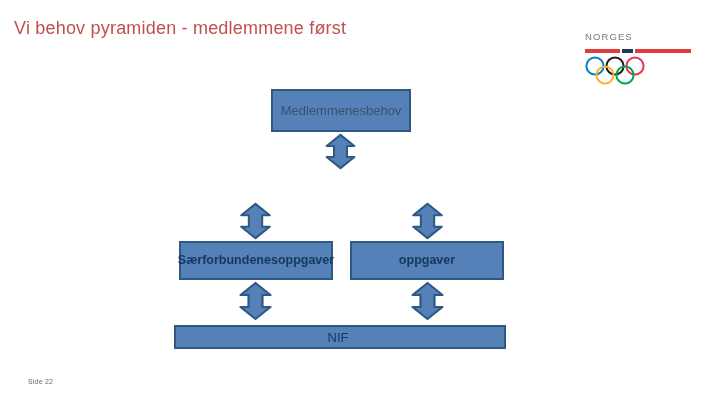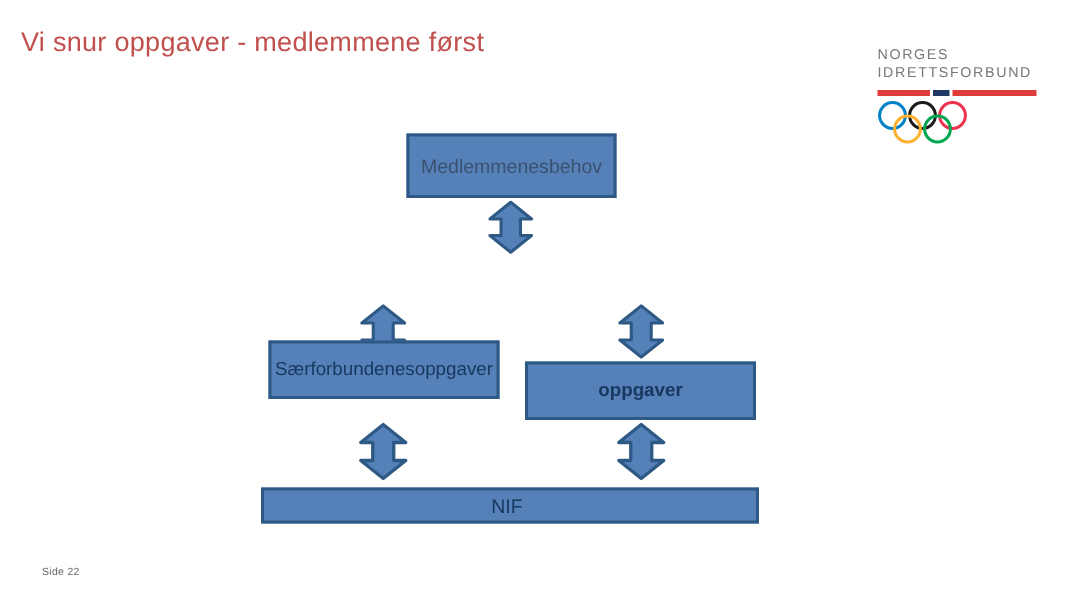--- a/index.html
+++ b/index.html
@@ -44,44 +44,43 @@
 
   
   .dbox{
     position:absolute;background:var(--box-fill);
     border:2px solid var(--box-border);
     display:flex;flex-direction:row;align-items:center;justify-content:center;
     text-align:center;color:var(--box-text);
   }
   .box-top{left:271px;top:89px;width:140px;height:43px;font-size:13px;line-height:18px;color:var(--box-text-soft);font-weight:400;}
   .box-wide{left:174px;top:176px;width:333px;height:25px;font-size:13px;font-weight:700;}
-  .box-mid-left{left:179px;top:227px;width:154px;height:39px;font-size:12.5px;line-height:17px;font-weight:400;}
+  .box-mid-left{left:179px;top:241px;width:154px;height:39px;font-size:12.5px;line-height:17px;font-weight:700;}
   .box-mid-right{left:350px;top:241px;width:154px;height:39px;font-size:12.5px;line-height:17px;font-weight:700;}
   .box-bottom{left:174px;top:325px;width:332px;height:24px;font-size:13px;flex-direction:row;}
   .box-bottom .prefix{font-weight:400;margin-right:4px;}
   .box-bottom .rest{font-weight:700;}
 
   .arrow{position:absolute;}
 
   .footer{
     position:absolute;left:28px;top:378px;
     font-size:7px;color:var(--footer-color);letter-spacing:0.2px;
   }
 </style>
 </head>
 <body>
 
 <div class="slide">
 
-  <h1 class="title">Vi snur oppgaver - medlemmene først</h1>
+  <h1 class="title">Vi behov pyramiden - medlemmene først</h1>
 
   <div class="logo">
     <div class="logo-text">
       <div>NORGES</div>
-      <div>IDRETTSFORBUND</div>
     </div>
     <div class="logo-bar">
       <span class="seg r1"></span>
       <span class="seg nv"></span>
       <span class="seg r2"></span>
     </div>
     <svg class="rings" width="62" height="31" viewBox="0 0 62 31">
       <circle cx="10" cy="10" r="8.6" fill="none" stroke-width="2" style="stroke:var(--ring-blue)"></circle>
       <circle cx="30" cy="10" r="8.6" fill="none" stroke-width="2" style="stroke:var(--ring-black)"></circle>
       <circle cx="50" cy="10" r="8.6" fill="none" stroke-width="2" style="stroke:var(--ring-red)"></circle>

